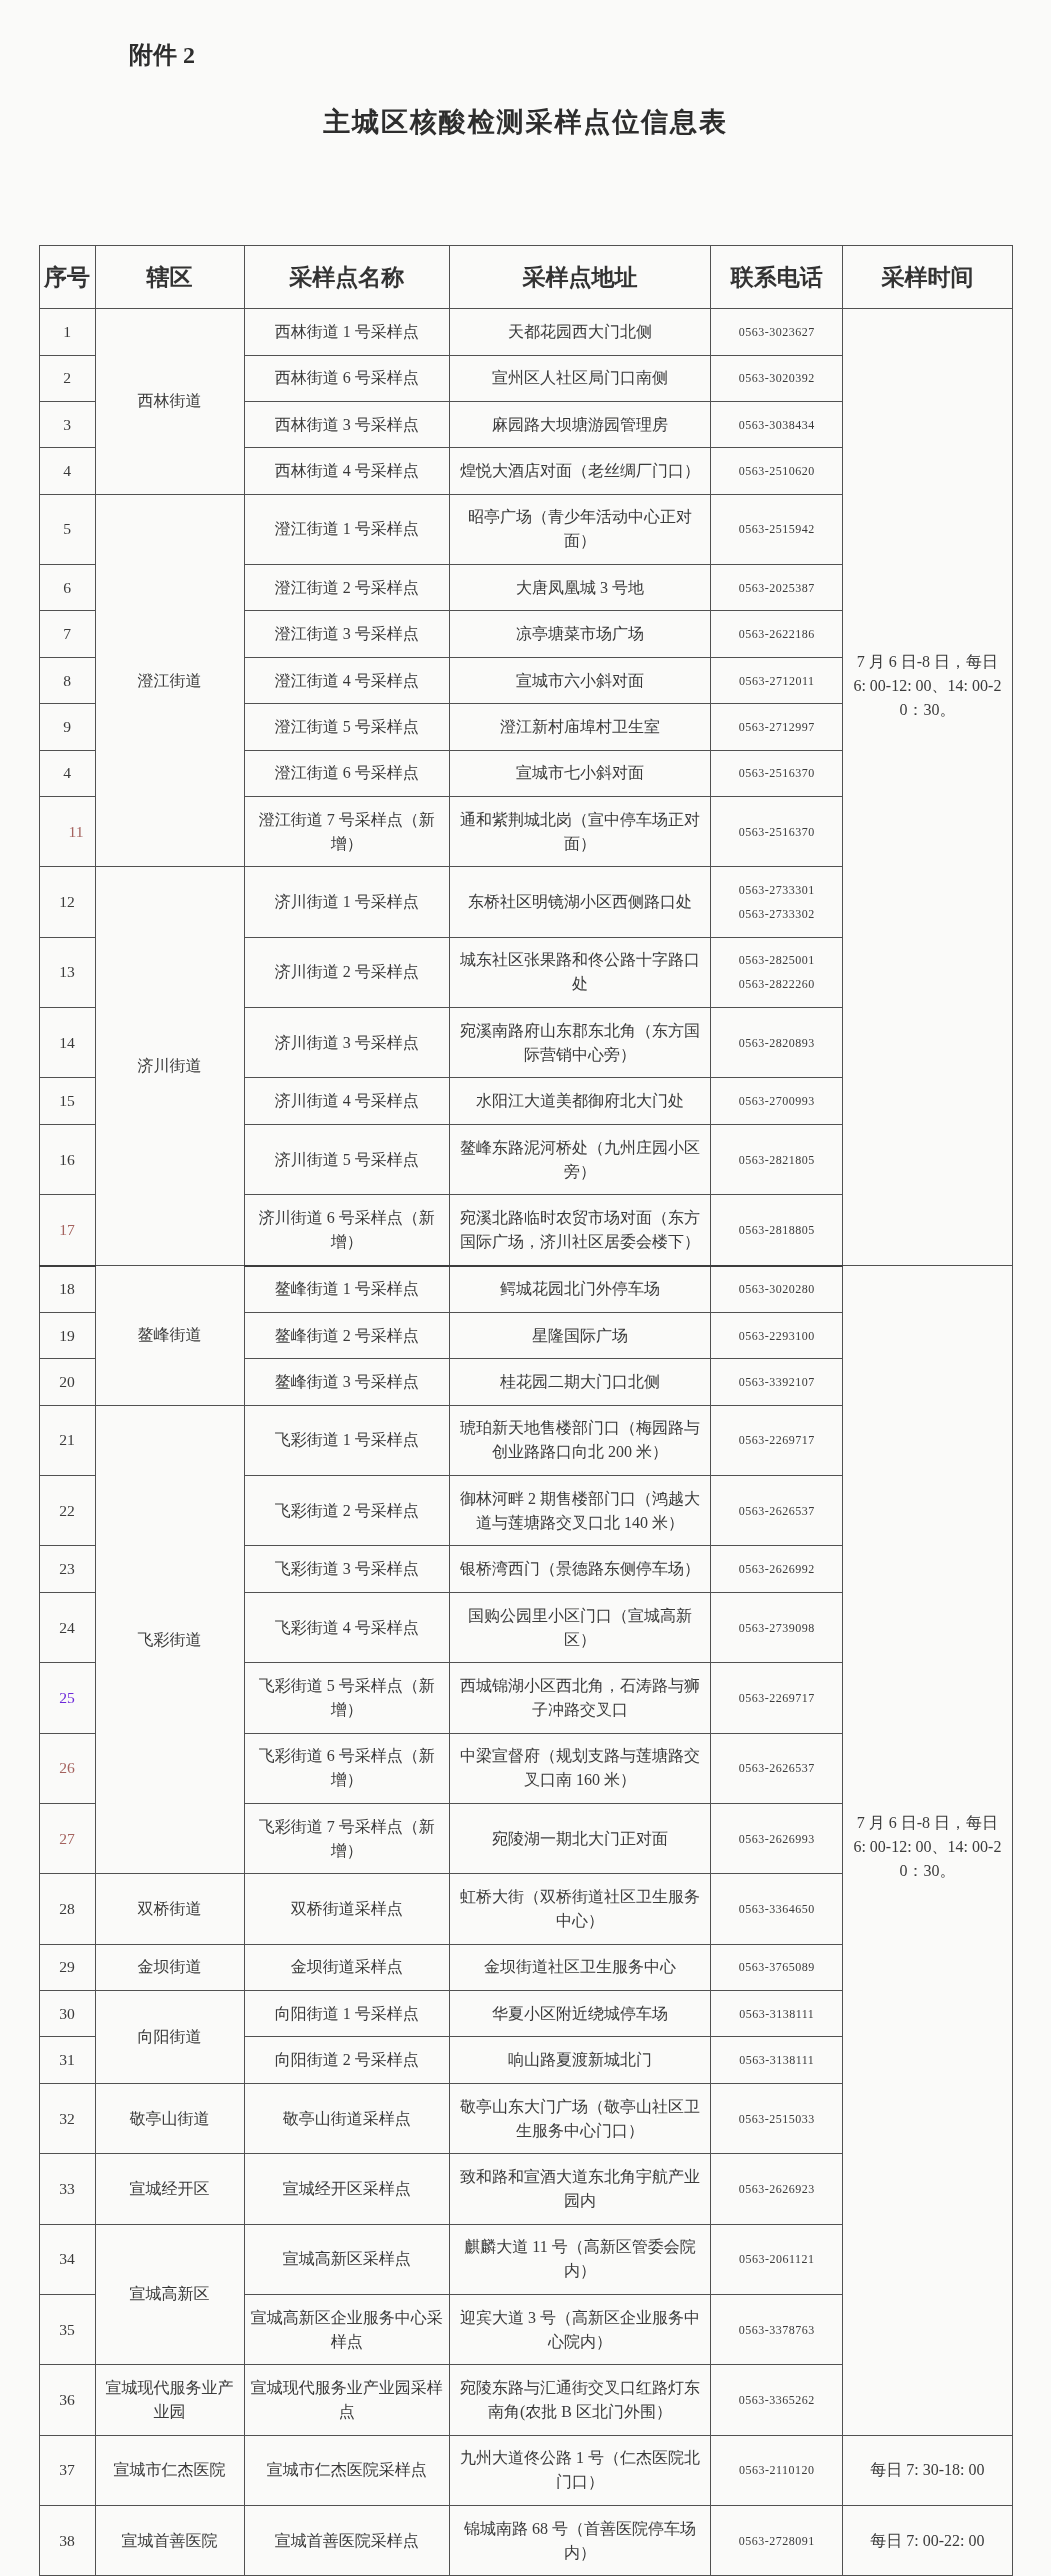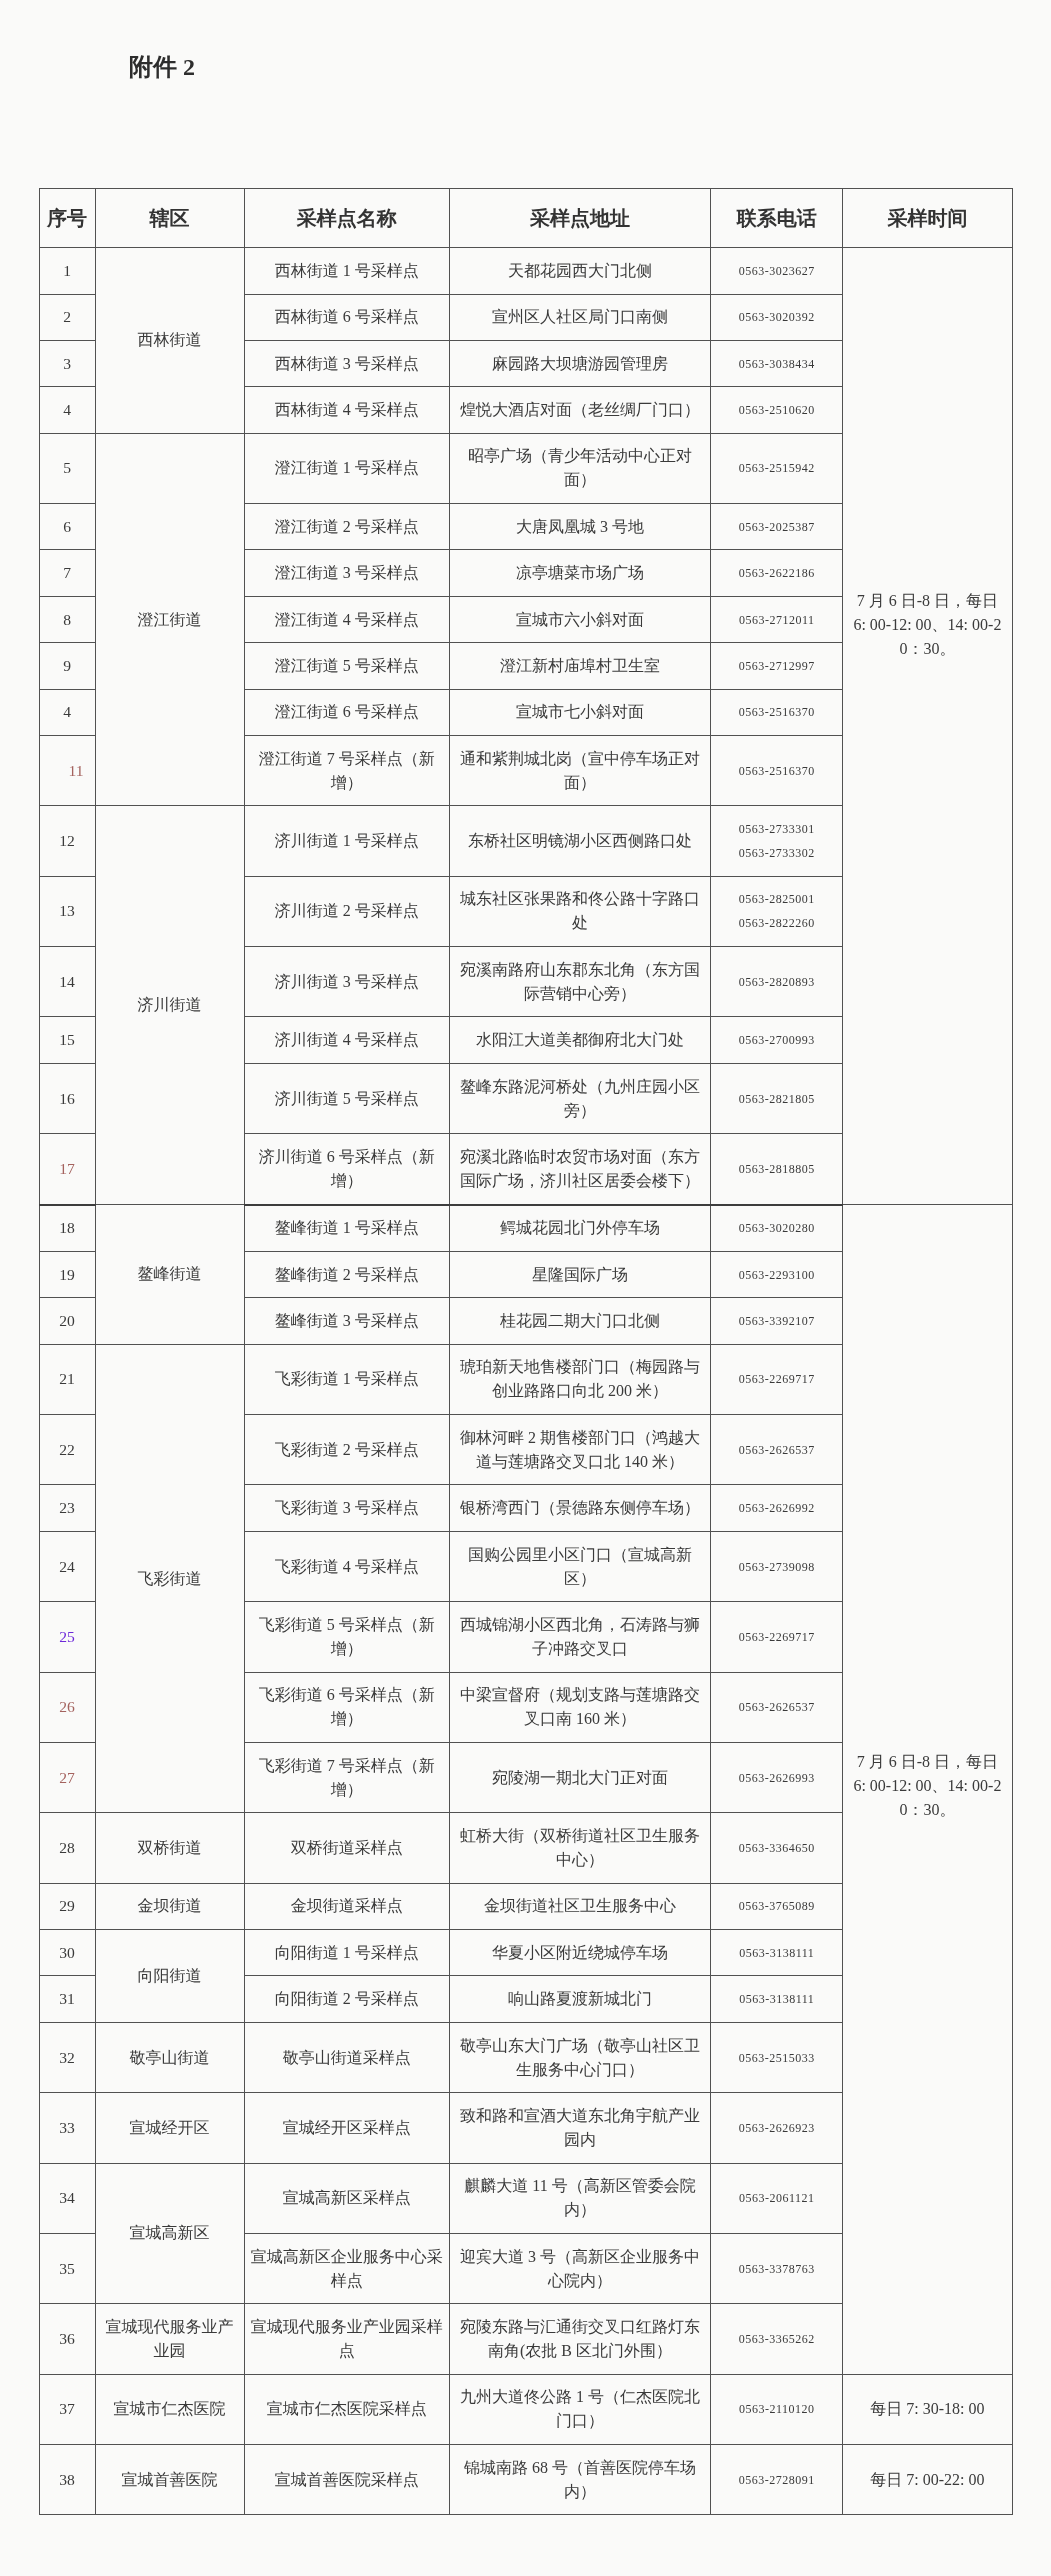--- a/index.html
+++ b/index.html
@@ -10,21 +10,21 @@
     font-family: "Liberation Serif", "DejaVu Serif", serif;
   }
   .page {
     width: 1051px;
     min-height: 2576px;
     margin: 0 auto;
     box-sizing: border-box;
     padding-top: 39px;
   }
   .attachment {
-    margin: 12px 0 0 129px;
+    margin: 0 0 0 129px;
     font-size: 24px;
     font-weight: bold;
     color: #2d2d2d;
   }
   .doc-title {
     margin: 33px 0 0 0;
     text-align: center;
     font-size: 27px;
     font-weight: bold;
     letter-spacing: 1.9px;
@@ -39,21 +39,21 @@
   }
   th, td {
     border: 1px solid #515151;
     text-align: center;
     vertical-align: middle;
     padding: 10.7px 5.8px;
     box-sizing: border-box;
     word-break: break-all;
   }
   th {
-    font-size: 20px;
+    font-size: 23px;
     font-weight: bold;
     padding: 15.6px 3.9px;
     color: #333;
   }
   td {
     font-size: 16px;
     line-height: 24px;
     color: #3a3a3a;
   }
   td.c-no { font-size: 15.6px; }
@@ -65,20 +65,21 @@
   
   tr.sec-end td { border-bottom: 2.9px solid #3d3d3d; }
 </style>
 </head>
 <body>
 
 <div class="page">
 
   <div class="attachment">附件 2</div>
 
+  <div class="doc-title">主城区核酸检测采样点位信息表</div>
 
   <table class="sampling">
     <colgroup>
       <col style="width:56px">
       <col style="width:149px">
       <col style="width:205px">
       <col style="width:261px">
       <col style="width:132px">
       <col style="width:169px">
     </colgroup>

